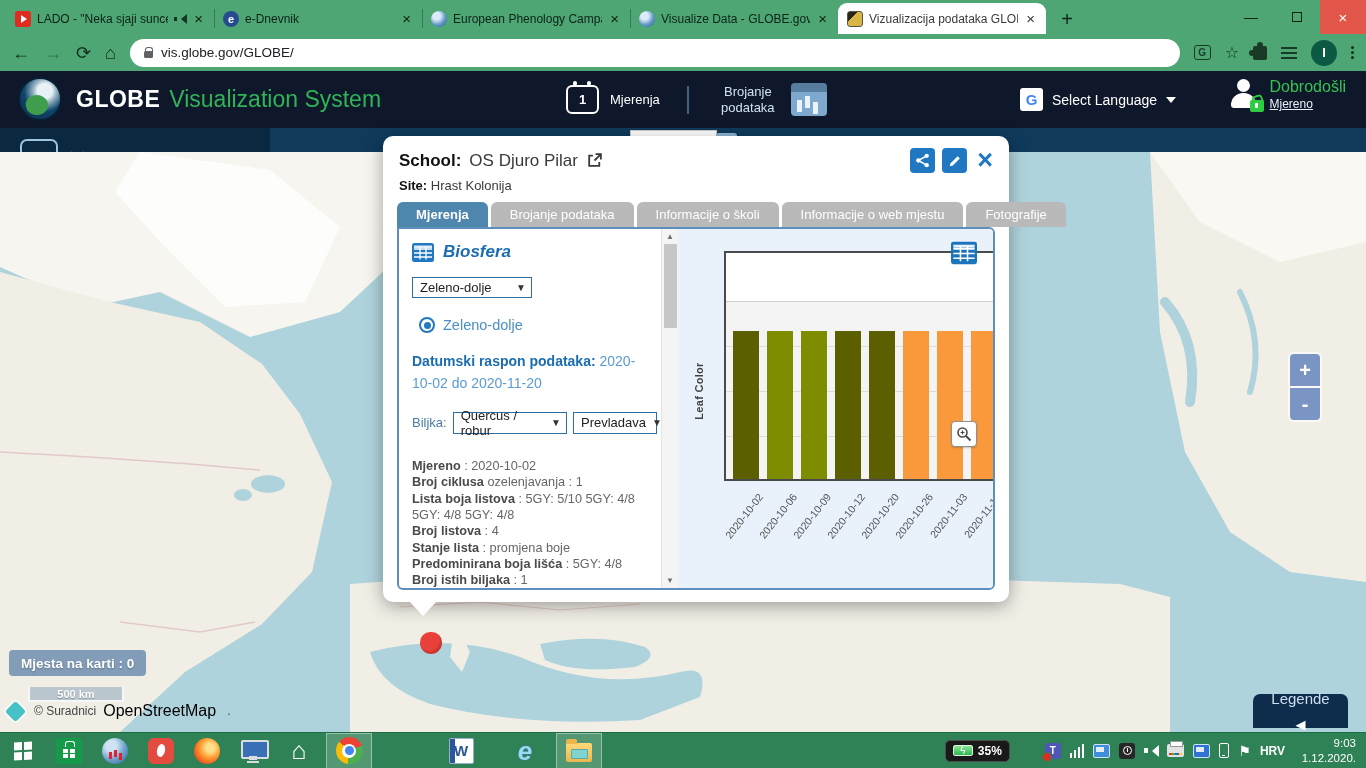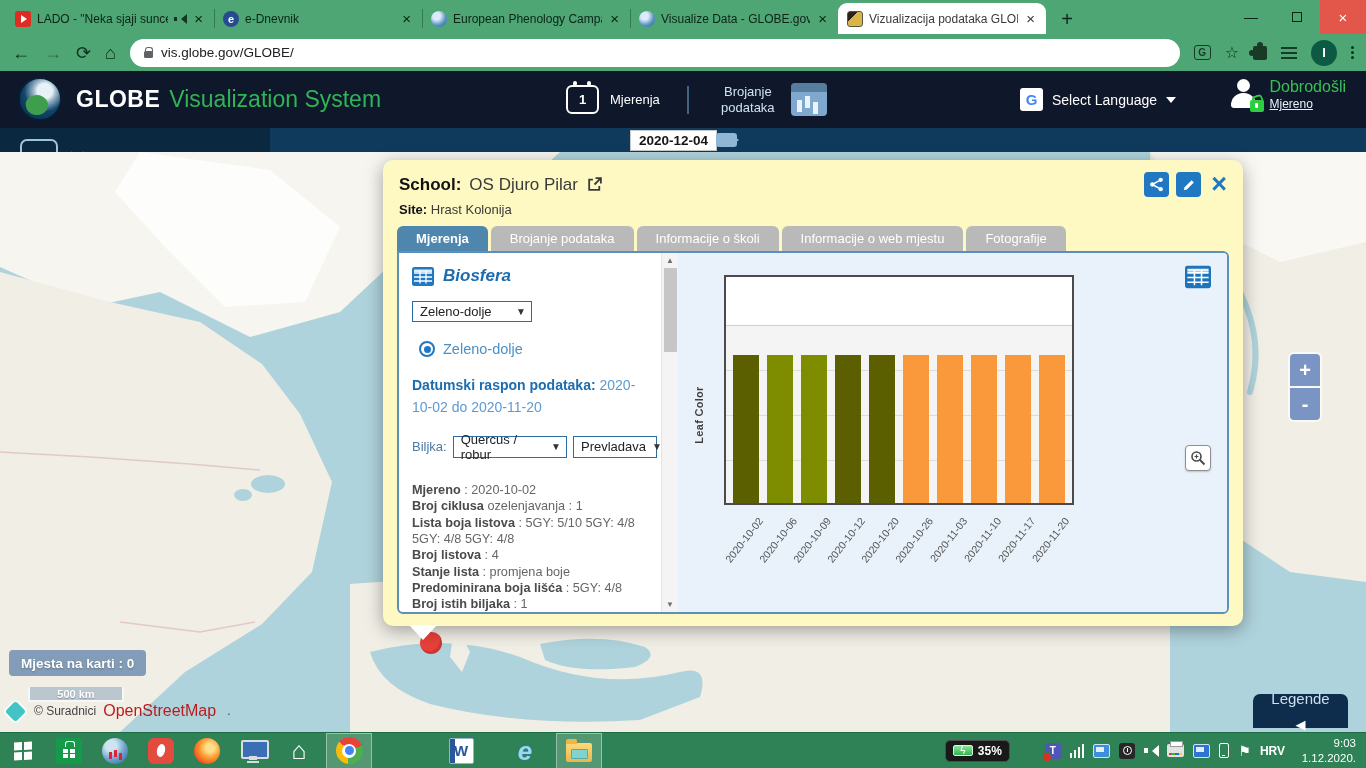--- a/index.html
+++ b/index.html
@@ -112,35 +112,35 @@
   .map{position:absolute;top:152px;left:0;width:1366px;height:580px;}
   .placesbadge{position:absolute;left:9px;top:650px;height:26px;padding:0 12px;border-radius:4px;
     background:rgba(112,142,175,.85);color:#fff;font-size:13.5px;font-weight:bold;display:flex;align-items:center;
     text-shadow:0 1px 2px rgba(0,0,0,.25);}
   .scalebar{position:absolute;left:28px;top:687px;width:96px;height:15px;background:rgba(120,150,180,.45);
     border:2px solid rgba(255,255,255,.85);border-top:none;color:#fff;font-size:11px;font-weight:bold;
     display:flex;align-items:center;justify-content:center;text-shadow:0 1px 1px rgba(0,0,0,.3);}
   .attrib{position:absolute;left:8px;top:702px;display:flex;align-items:center;gap:7px;color:#444;}
   .osmdiamond{width:15px;height:15px;background:#45C2C6;border-radius:3px;transform:rotate(45deg);box-shadow:0 0 0 2px rgba(255,255,255,.6);}
   .attrib .pre{font-size:12px;margin-left:4px;}
-  .attrib .name{font-size:16px;color:#b91c1c;}
+  .attrib .name{font-size:16px;color:#000000;}
   .zoomctl{position:absolute;left:1288px;top:352px;width:34px;background:rgba(255,255,255,.65);border-radius:6px;padding:2px;}
   .zbtn{width:30px;height:32px;background:#7A95C3;color:#fff;font-size:20px;font-weight:bold;
     display:flex;align-items:center;justify-content:center;}
   .zbtn:first-child{border-radius:4px 4px 0 0;margin-bottom:2px;}
   .zbtn:last-child{border-radius:0 0 4px 4px;}
   .legende{position:absolute;left:1253px;top:694px;width:95px;height:34px;background:#0E2D4C;border-radius:7px 7px 0 0;
     color:#cfdff0;font-size:15px;display:flex;align-items:center;justify-content:center;gap:10px;flex-direction:column;}
   .legende .arr{color:#fff;font-size:13px;}
   .marker{position:absolute;left:420px;top:632px;width:22px;height:22px;background:#E8403A;
     border-radius:50% 50% 54% 54%;box-shadow:inset -2px -3px 0 rgba(0,0,0,.12);}
   .marker::after{content:"";position:absolute;left:5px;bottom:-4px;border:6px solid transparent;border-top:7px solid #E8403A;}
 
   
-  .modal{position:absolute;left:383px;top:160px;width:860px;height:466px;background:#fef9c3;border-radius:10px;
+  .modal{position:absolute;left:383px;top:136px;width:626px;height:466px;background:#ffffff;border-radius:10px;
     box-shadow:0 4px 18px rgba(0,0,0,.35);}
   .modal::after{content:"";position:absolute;left:26px;bottom:-14px;border:14px solid transparent;border-top:15px solid #fff;border-bottom:none;}
   .mhead{padding:11px 16px 0 16px;}
   .schoolrow{display:flex;align-items:center;gap:8px;font-size:17px;color:#3a3a3a;}
   .schoolrow .lbl{font-weight:bold;color:#111;}
   .mico{width:25px;height:25px;background:#1F78C1;border-radius:4px;display:flex;align-items:center;justify-content:center;}
   .mico+.mico{margin-left:7px;}
   .mclose{margin-left:10px;color:#1F78C1;font-size:27px;font-weight:bold;line-height:1;}
   .iconsR{margin-left:auto;display:flex;align-items:center;}
   .siterow{font-size:13px;color:#3a3a3a;margin-top:4px;}

